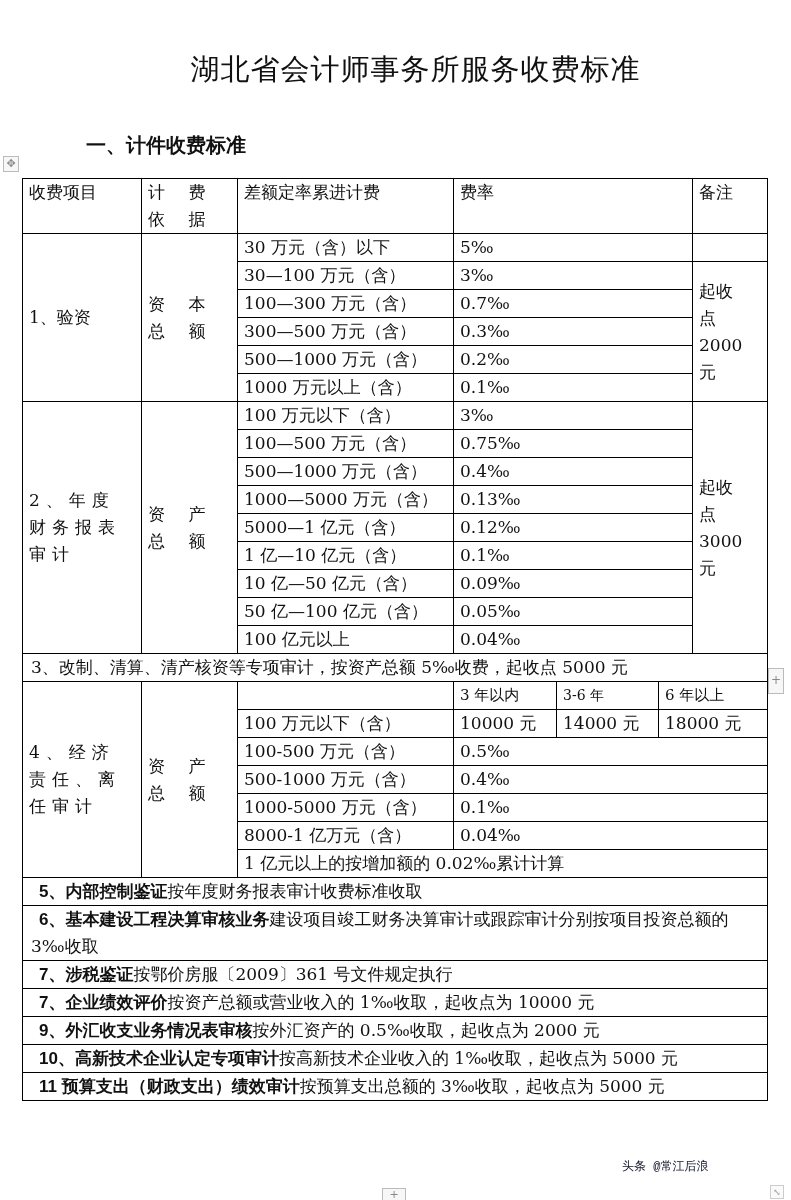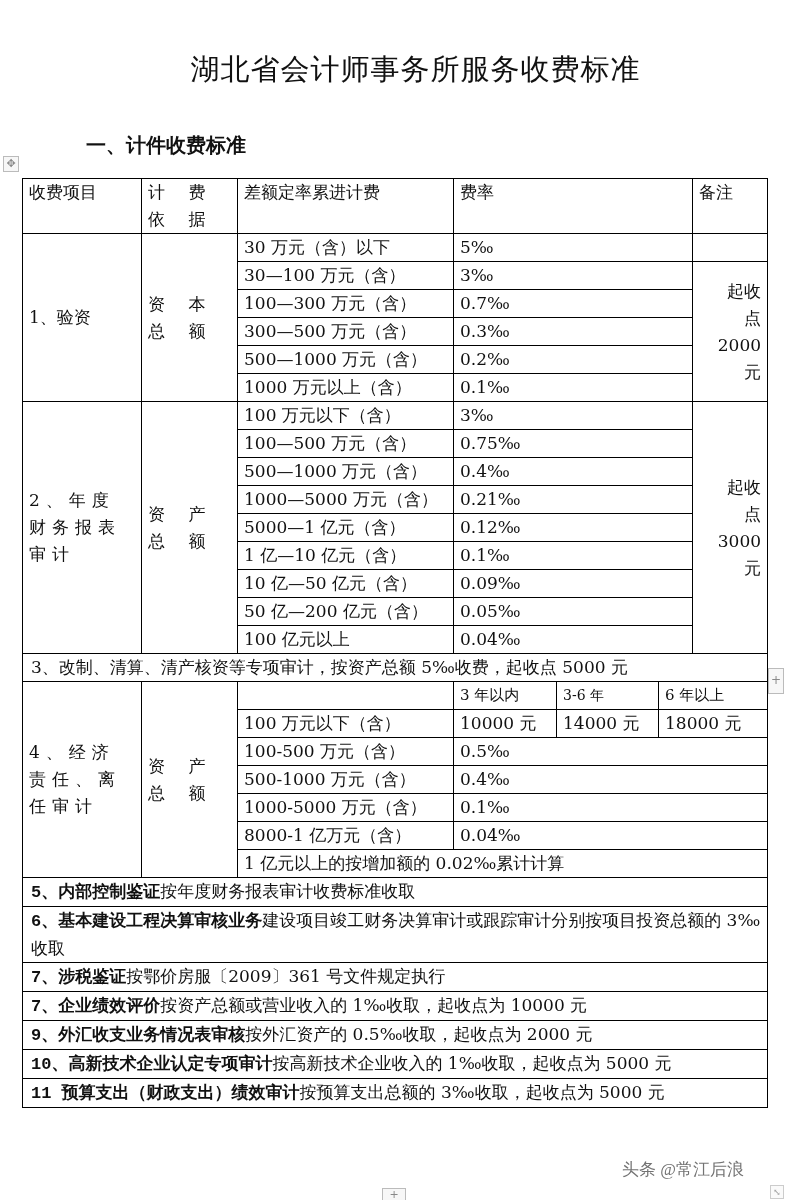--- a/index.html
+++ b/index.html
@@ -29,38 +29,38 @@
   .add-handle-bottom {
     position: absolute; left: 382px; top: 1188px; width: 22px; height: 12px;
     border: 1px solid #bbb; border-bottom: none; background: #f7f7f7; color: #888;
     font-size: 11px; line-height: 12px; text-align: center;
   }
   .resize-handle {
     position: absolute; left: 770px; top: 1185px; width: 12px; height: 12px;
     border: 1px solid #ccc; background: #fafafa; color: #999; font-size: 9px; line-height: 12px; text-align: center;
   }
   .watermark {
-    position: absolute; left: 622px; top: 1158px; font-size: 17px; color: #737373;
-    font-family: Liberation Serif, serif; text-shadow: 0 0 2px #fff, 0 0 2px #fff;
+    position: absolute; left: 622px; top: 1158px; font-size: 12px; color: #0f172a;
+    font-family: Liberation Mono, monospace; text-shadow: 0 0 2px #fff, 0 0 2px #fff;
   }
   table.fees {
     position: absolute; left: 22px; top: 178px;
     border-collapse: collapse; table-layout: fixed; width: 745px;
     font-size: 17px;
   }
   table.fees td {
     border: 1.5px solid #000; padding: 0 6px; vertical-align: top;
     line-height: 27px; height: 27px;
   }
   .c { }
   .vm { vertical-align: middle !important; }
   .spaced { letter-spacing: 9px; }
-  .note { text-align: right; vertical-align: middle !important; line-height: 27px; margin-left: 20px; }
+  .note { text-align: left; vertical-align: middle !important; line-height: 27px; margin-left: 20px; }
   .head td { height: 54px; margin-top: 48px; }
-  .b { font-weight: bold; font-family: Liberation Mono, monospace; }
+  .b { font-weight: bold; font-family: Liberation Sans, sans-serif; margin-left: 8px; }
   .wide { padding-left: 8px !important; }
   .sub-head td { height: 54px; }
   .dotted-top { border-top: 1px dotted #999 !important; }
 </style>
 </head>
 <body>
 
 <div class="title">湖北省会计师事务所服务收费标准</div>
 <div class="section-heading">一、计件收费标准</div>
 
@@ -135,36 +135,36 @@
   <tr>
     <td>100—500 万元（含）</td>
     <td colspan="3" class="c">0.75‰</td>
   </tr>
   <tr>
     <td>500—1000 万元（含）</td>
     <td colspan="3" class="c">0.4‰</td>
   </tr>
   <tr>
     <td>1000—5000 万元（含）</td>
-    <td colspan="3" class="c">0.21‰</td>
+    <td colspan="3" class="c">0.13‰</td>
   </tr>
   <tr>
     <td>5000—1 亿元（含）</td>
     <td colspan="3" class="c">0.12‰</td>
   </tr>
   <tr>
     <td>1 亿—10 亿元（含）</td>
     <td colspan="3" class="c">0.1‰</td>
   </tr>
   <tr>
     <td>10 亿—50 亿元（含）</td>
     <td colspan="3" class="c">0.09‰</td>
   </tr>
   <tr>
-    <td>50 亿—200 亿元（含）</td>
+    <td>50 亿—100 亿元（含）</td>
     <td colspan="3" class="c">0.05‰</td>
   </tr>
   <tr>
     <td>100 亿元以上</td>
     <td colspan="3" class="c">0.04‰</td>
   </tr>
 
   <tr>
     <td colspan="7" class="wide">3、改制、清算、清产核资等专项审计，按资产总额 5‰收费，起收点 5000 元</td>
   </tr>

